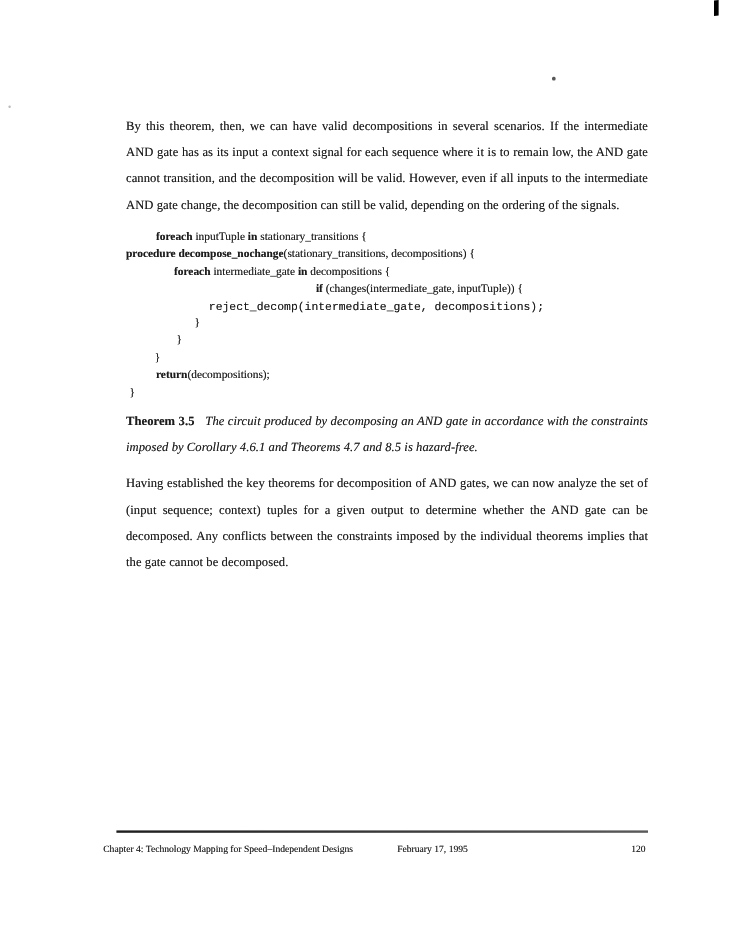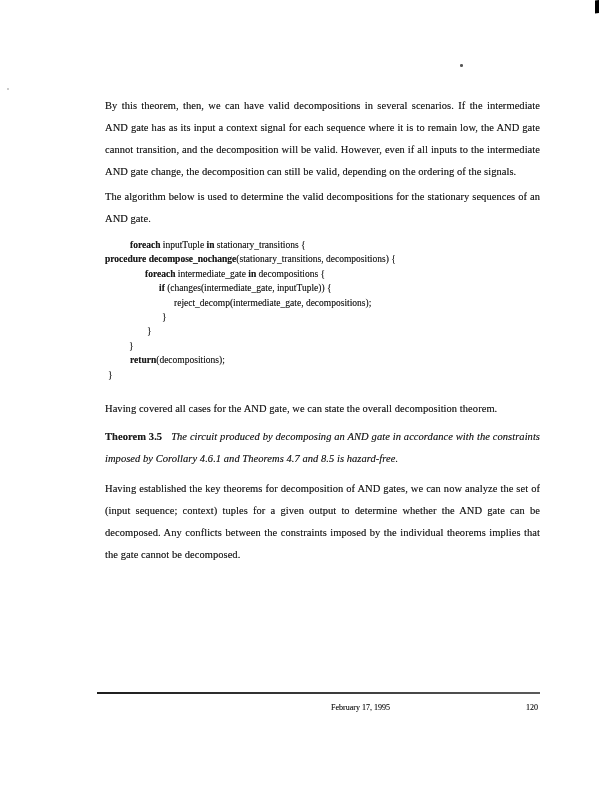--- a/index.html
+++ b/index.html
@@ -111,46 +111,45 @@
 <div class="page" style="background: rgb(255, 255, 255); color: rgb(28, 28, 28);">
 
   <div class="corner-mark"></div>
   <div class="dot-a"></div>
   <div class="dot-b"></div>
 
   <main class="body-col">
 
     <p class="para p1">By this theorem, then, we can have valid decompositions in several scenarios. If the intermediate AND gate has as its input a context signal for each sequence where it is to remain low, the AND gate cannot transition, and the decomposition will be valid. However, even if all inputs to the intermediate AND gate change, the decomposition can still be valid, depending on the ordering of the signals.</p>
 
-    <p class="para p2">The algorithm below is used to determine the valid decompositions for the stationary sequences of an AND gate.</p>
 
     <div class="code" id="code-block">
         <div class="code-line" style="padding-left: 25px;"><b>foreach</b><span> inputTuple </span><b>in</b><span> stationary_transitions {</span></div>
         <div class="code-line" style="padding-left: 0px;"><b>procedure decompose_nochange</b><span>(stationary_transitions, decompositions) {</span></div>
         <div class="code-line" style="padding-left: 40px;"><b>foreach</b><span> intermediate_gate </span><b>in</b><span> decompositions {</span></div>
-        <div class="code-line" style="padding-left: 54px;"><b>if</b><span> (changes(intermediate_gate, inputTuple)) {</span></div>
-        <div class="code-line" style="padding-left: 69px;"><span>reject_decomp(intermediate_gate, decompositions);</span></div>
+        <div class="code-line" style="padding-left: 54px; text-align: center;"><b>if</b><span> (changes(intermediate_gate, inputTuple)) {</span></div>
+        <div class="code-line" style="padding-left: 69px; font-family: Liberation Mono, monospace;"><span>reject_decomp(intermediate_gate, decompositions);</span></div>
         <div class="code-line" style="padding-left: 57px;"><span>}</span></div>
         <div class="code-line" style="padding-left: 42px;"><span>}</span></div>
         <div class="code-line" style="padding-left: 24px;"><span>}</span></div>
         <div class="code-line" style="padding-left: 25px;"><b>return</b><span>(decompositions);</span></div>
         <div class="code-line" style="padding-left: 3px;"><span>}</span></div>
       </div>
 
-    <p class="para p3">Having covered all cases for the AND gate, we can state the overall decomposition theorem.</p>
 
     <p class="para theorem"><span class="thm-label">Theorem 3.5</span><span class="thm-body">The circuit produced by decomposing an AND gate in accordance with the constraints imposed by Corollary 4.6.1 and Theorems 4.7 and 8.5 is hazard-free.</span></p>
 
 
     <p class="para p4">Having established the key theorems for decomposition of AND gates, we can now analyze the set of (input sequence; context) tuples for a given output to determine whether the AND gate can be decomposed. Any conflicts between the constraints imposed by the individual theorems implies that the gate cannot be decomposed.</p>
 
 
   </main>
 
   <footer>
     <div class="footer-rule"></div>
     <div class="footer-row">
+      <span class="f-left">Chapter 4: Technology Mapping for Speed–Independent Designs</span>
       <span class="f-center">February 17, 1995</span>
       <span class="f-right">120</span>
     </div>
   </footer>
 
 </div>
 
 </body></html>

